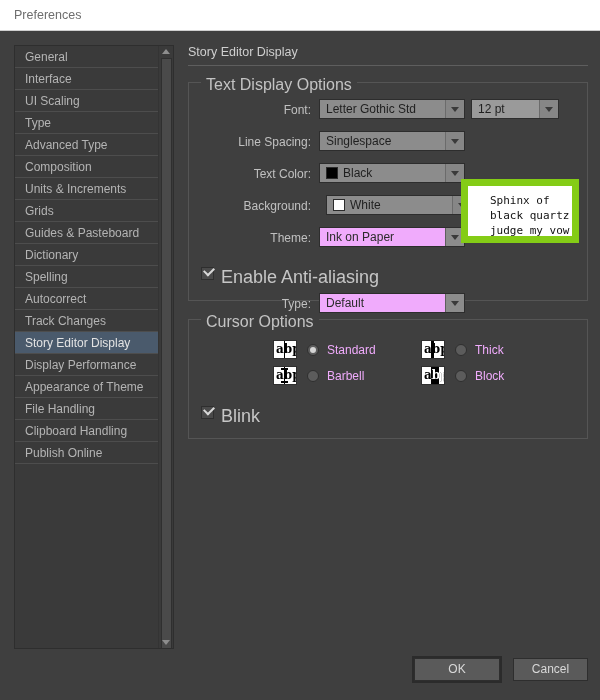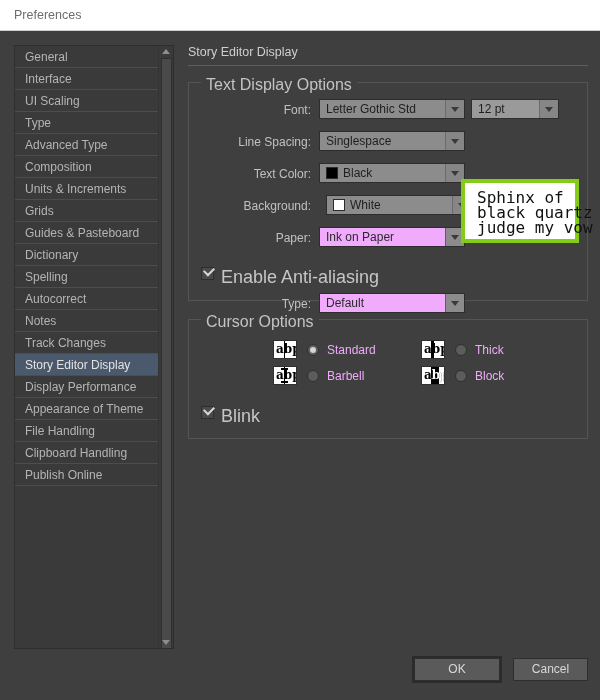--- a/index.html
+++ b/index.html
@@ -204,25 +204,25 @@
   }
   .combo .ctext.with-swatch {
     padding-left: 5px;
   }
   
   .combo.editable { background: #9a9a9a; }
   
   .preview {
     position: absolute;
     background: #ffffff;
-    border: 4px solid #84cc16;
-    box-sizing: border-box;
-    padding: 7px 12px;
+    border: 7px solid #84cc16;
+    box-sizing: border-box;
+    padding: 7px 22px;
     font-family: "DejaVu Sans Mono", monospace;
-    font-size: 16px;
+    font-size: 11px;
     line-height: 15px;
     color: #111111;
     white-space: pre;
   }
   
   .checkrow {
     position: relative;
     height: 22px;
   }
   .checkbox {
@@ -373,21 +373,20 @@
       <div class="side-item">UI Scaling</div>
       <div class="side-item">Type</div>
       <div class="side-item">Advanced Type</div>
       <div class="side-item">Composition</div>
       <div class="side-item">Units &amp; Increments</div>
       <div class="side-item">Grids</div>
       <div class="side-item">Guides &amp; Pasteboard</div>
       <div class="side-item">Dictionary</div>
       <div class="side-item">Spelling</div>
       <div class="side-item">Autocorrect</div>
-      <div class="side-item">Notes</div>
       <div class="side-item">Track Changes</div>
       <div class="side-item selected">Story Editor Display</div>
       <div class="side-item">Display Performance</div>
       <div class="side-item">Appearance of Theme</div>
       <div class="side-item">File Handling</div>
       <div class="side-item">Clipboard Handling</div>
       <div class="side-item">Publish Online</div>
     </div>
     <div class="sb-track">
       <div class="sb-thumb"></div>
@@ -445,21 +444,21 @@
         <div class="combo" style="left:120px; top:0; width:146px;margin-left:7px;">
           <div class="swatch" style="background:#ffffff;"></div>
           <div class="ctext with-swatch">White</div>
           <div class="cbtn">
               <span class="caret"></span>
             </div>
         </div>
       </div>
 
       <div class="row" style="margin-top:6px;">
-        <div class="lbl" style="left:0; width:112px; text-align:right;">Paper:</div>
+        <div class="lbl" style="left:0; width:112px; text-align:right;">Theme:</div>
         <div class="combo dim split" style="left:120px; top:0; width:146px;">
           <div class="ctext">Ink on Paper</div>
           <div class="cbtn">
               <span class="caret"></span>
             </div>
         </div>
       </div>
 
       <div class="checkrow" style="margin-top:12px; margin-left:2px;">
         <div class="checkbox">

